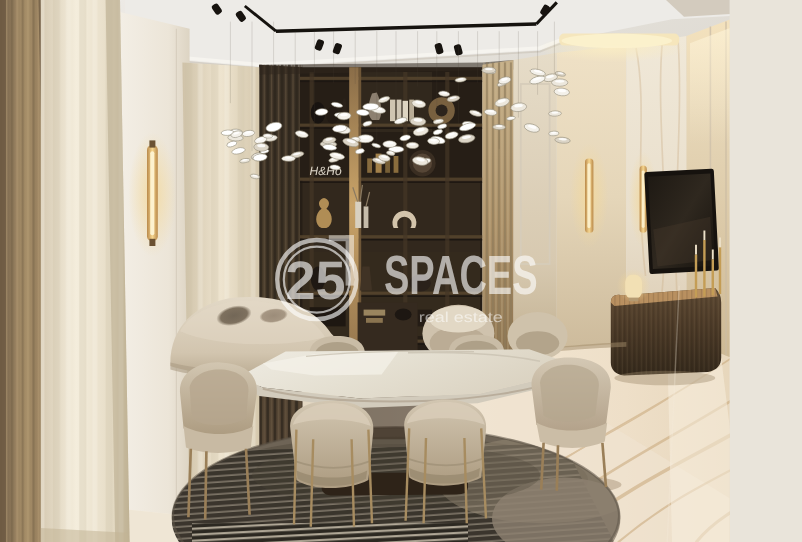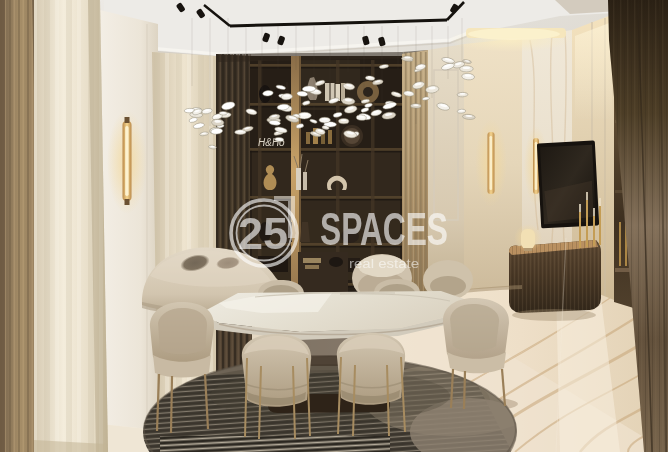--- a/index.html
+++ b/index.html
@@ -1,15 +1,15 @@
 <!DOCTYPE html>
 <html><head><meta charset="utf-8">
 <style>
 html,body{margin:0;padding:0;background:#e9e4da;font-family:"Liberation Sans",sans-serif;}
-#scene{width:668px;height:452px;overflow:hidden;position:relative;}
+#scene{width:608px;height:452px;overflow:hidden;position:relative;}
 </style></head>
 <body>
 
 <div id="scene">
 <svg width="668" height="452" viewBox="0 0 668 452">
 <defs>
 <linearGradient id="gCeil" x1="0" y1="0" x2="1" y2="0.3">
 <stop offset="0" stop-color="#efece8"></stop>
           <stop offset="0.5" stop-color="#e6e3dd"></stop>
           <stop offset="1" stop-color="#dfdbd3"></stop>

